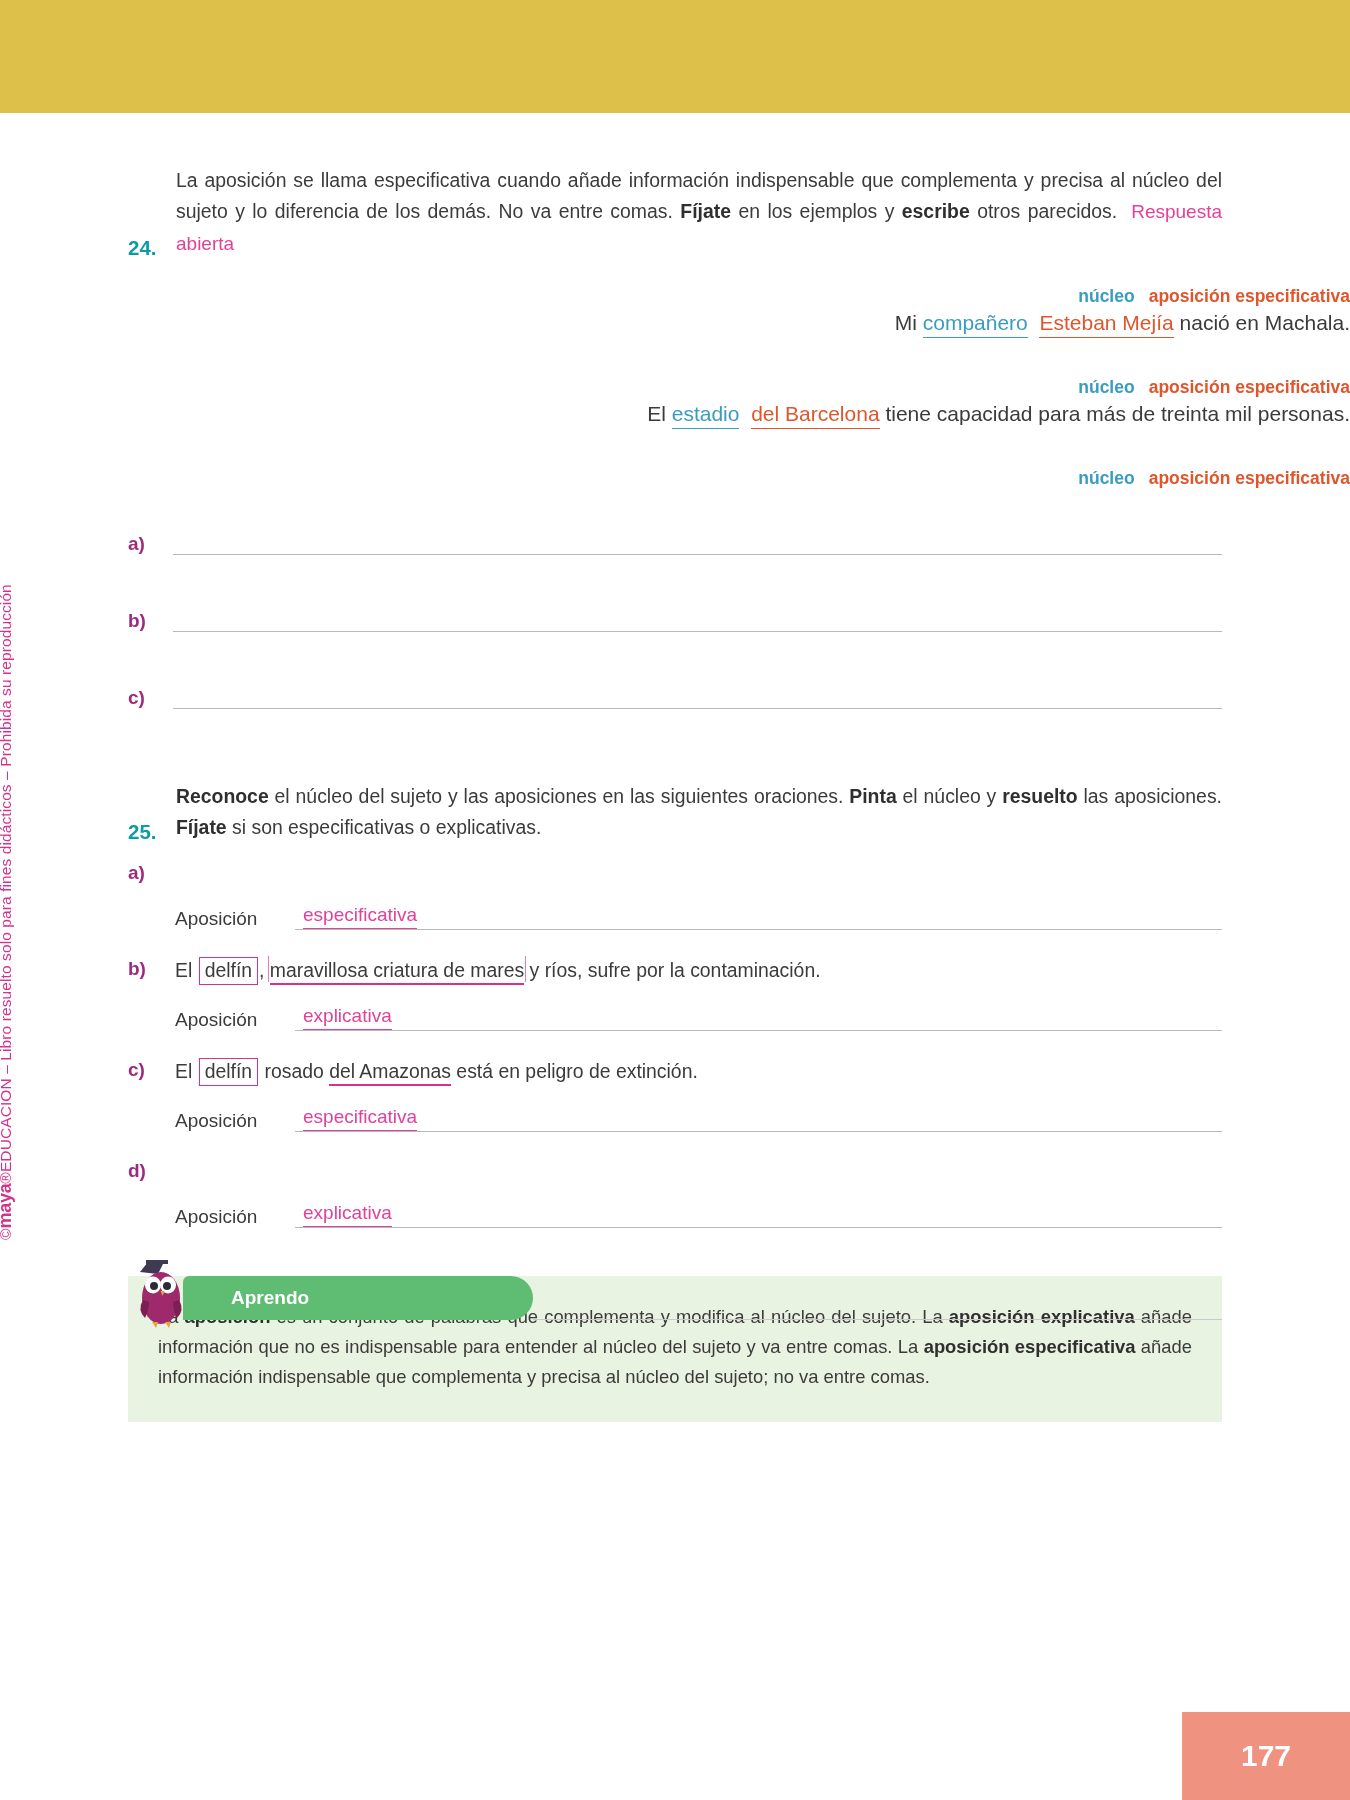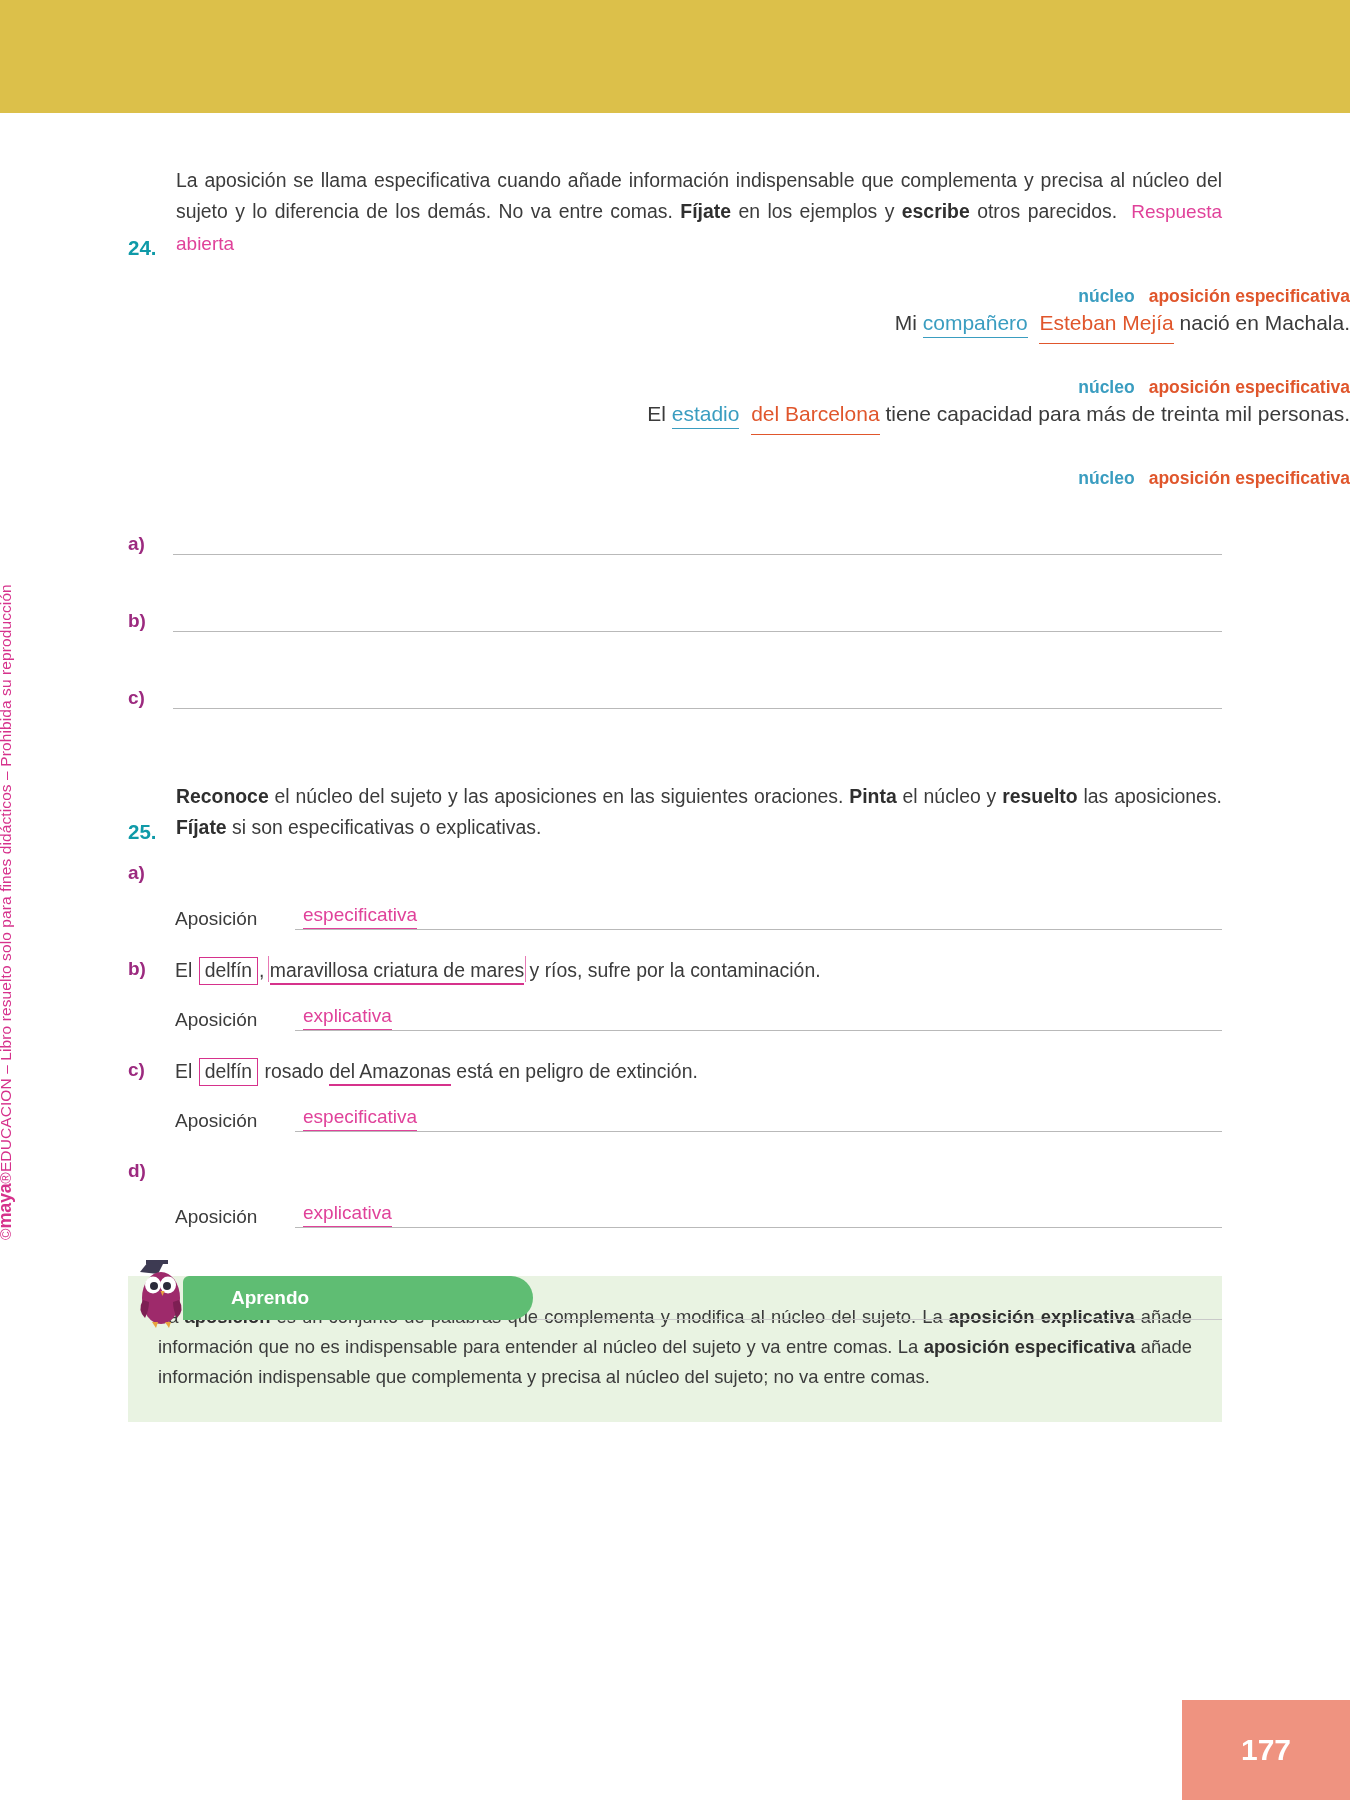--- a/index.html
+++ b/index.html
@@ -50,21 +50,21 @@
   .respuesta { color:#e0429a; font-size:19px; padding-left:14px; }
 
   
   .examples { padding-left:160px; margin-top:26px;text-align:right; }
   .example { margin-bottom:42px; }
   .ex-labels { font-size:17.5px; font-weight:bold; white-space:nowrap; }
   .ex-labels .lbl-nuc { color:#3a9dc0; }
   .ex-labels .lbl-apo { color:#e0562c; margin-left:14px; }
   .ex-sentence { font-size:21px; margin-top:4px; white-space:nowrap; }
   .u-teal { color:#3a9dc0; border-bottom:1.6px solid #3a9dc0; padding-bottom:3px; }
-  .u-orange { color:#e0562c; border-bottom:1.6px solid #e0562c; padding-bottom:9px; }
+  .u-orange { color:#e0562c; border-bottom:1.6px solid #e0562c; padding-bottom:3px; }
 
   
   .blanks { padding-left:128px; padding-right:128px; margin-top:44px; }
   .blank-row { display:flex; align-items:flex-end; margin-bottom:55px; }
   .blank-letter { color:#9c2a7f; font-weight:bold; font-size:19px; width:45px; flex:0 0 45px; }
   .blank-line { flex:1 1 auto; border-bottom:1.1px solid #b9b9b9; height:22px; }
 
   
   .items { padding-left:128px; padding-right:128px; margin-top:16px; }
   .item { margin-bottom:4px; }
@@ -116,21 +116,21 @@
     margin-top:44px; background:#e9f3e2; padding:26px 30px 30px 30px;
     font-size:18.4px; line-height:1.62; text-align:justify; color:#3b3b3b;
   }
   .aprendo-topline {
     position:absolute; left:405px; top:43px; right:0; border-top:1.1px solid #c9c9c9;
   }
   .owl { position:absolute; left:6px; top:-18px; width:58px; height:72px; }
 
   
   .page-num {
-    position:absolute; right:0; bottom:0; width:168px; height:100px;
+    position:absolute; right:0; bottom:0; width:168px; height:88px;
     background:#ef9380; color:#ffffff;
     display:flex; align-items:center; justify-content:center;
     font-size:30px; font-weight:bold;
   }
 </style>
 </head>
 <body>
 
 <div class="top-band"></div>
 

